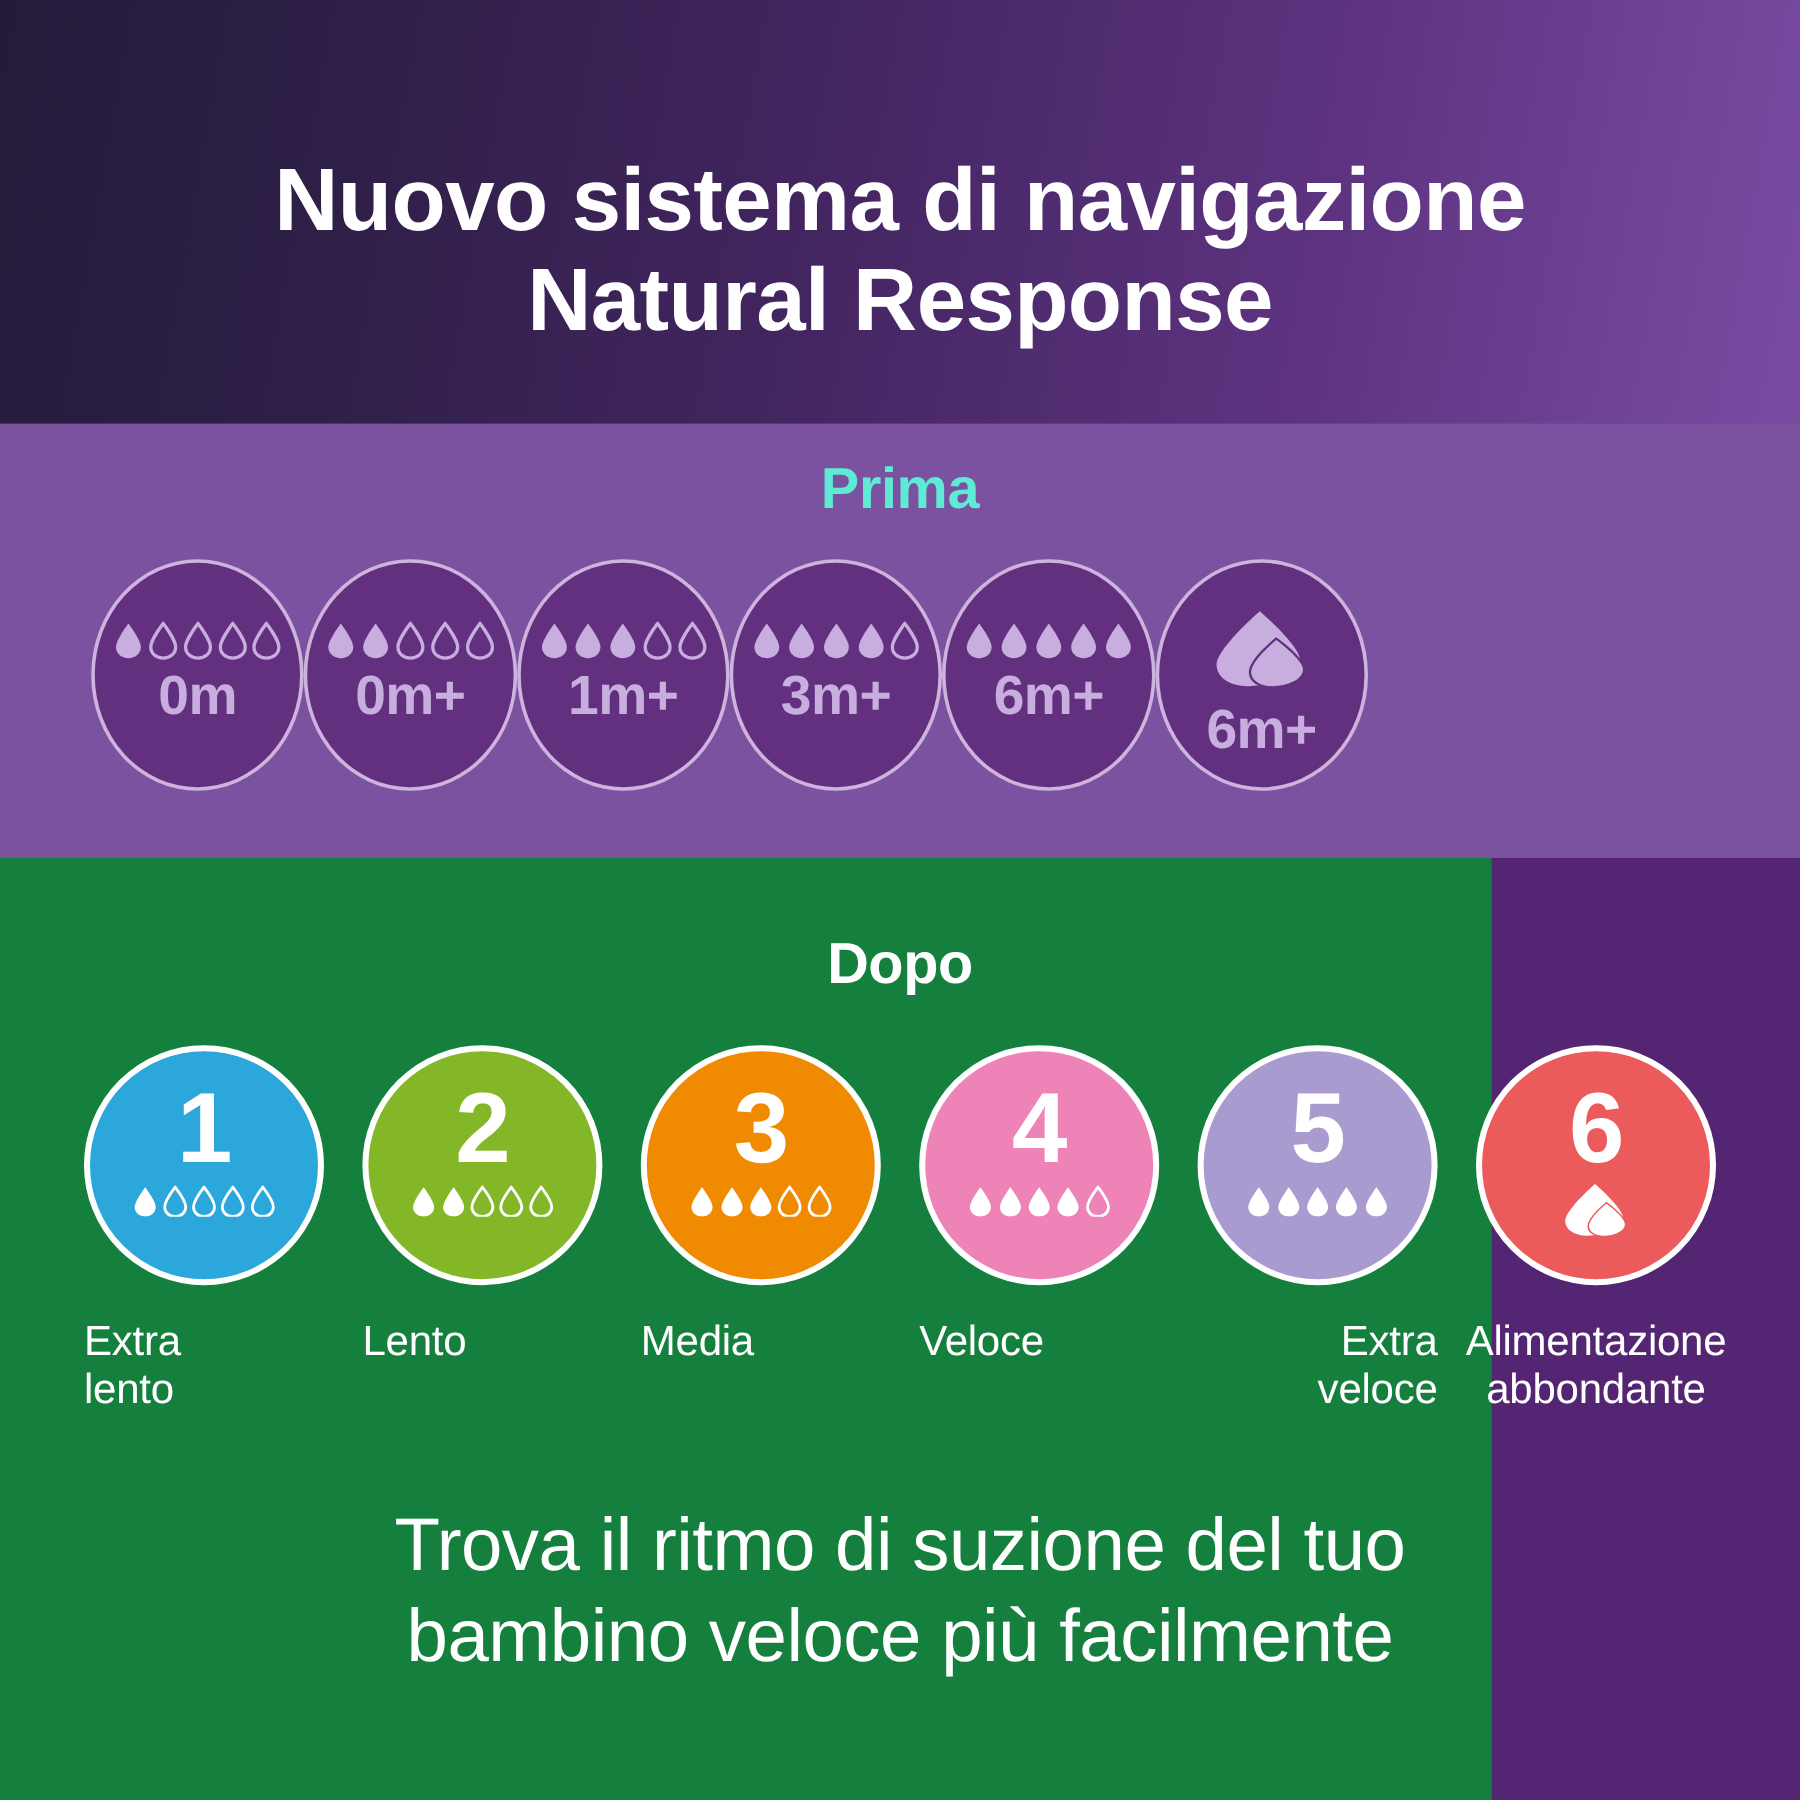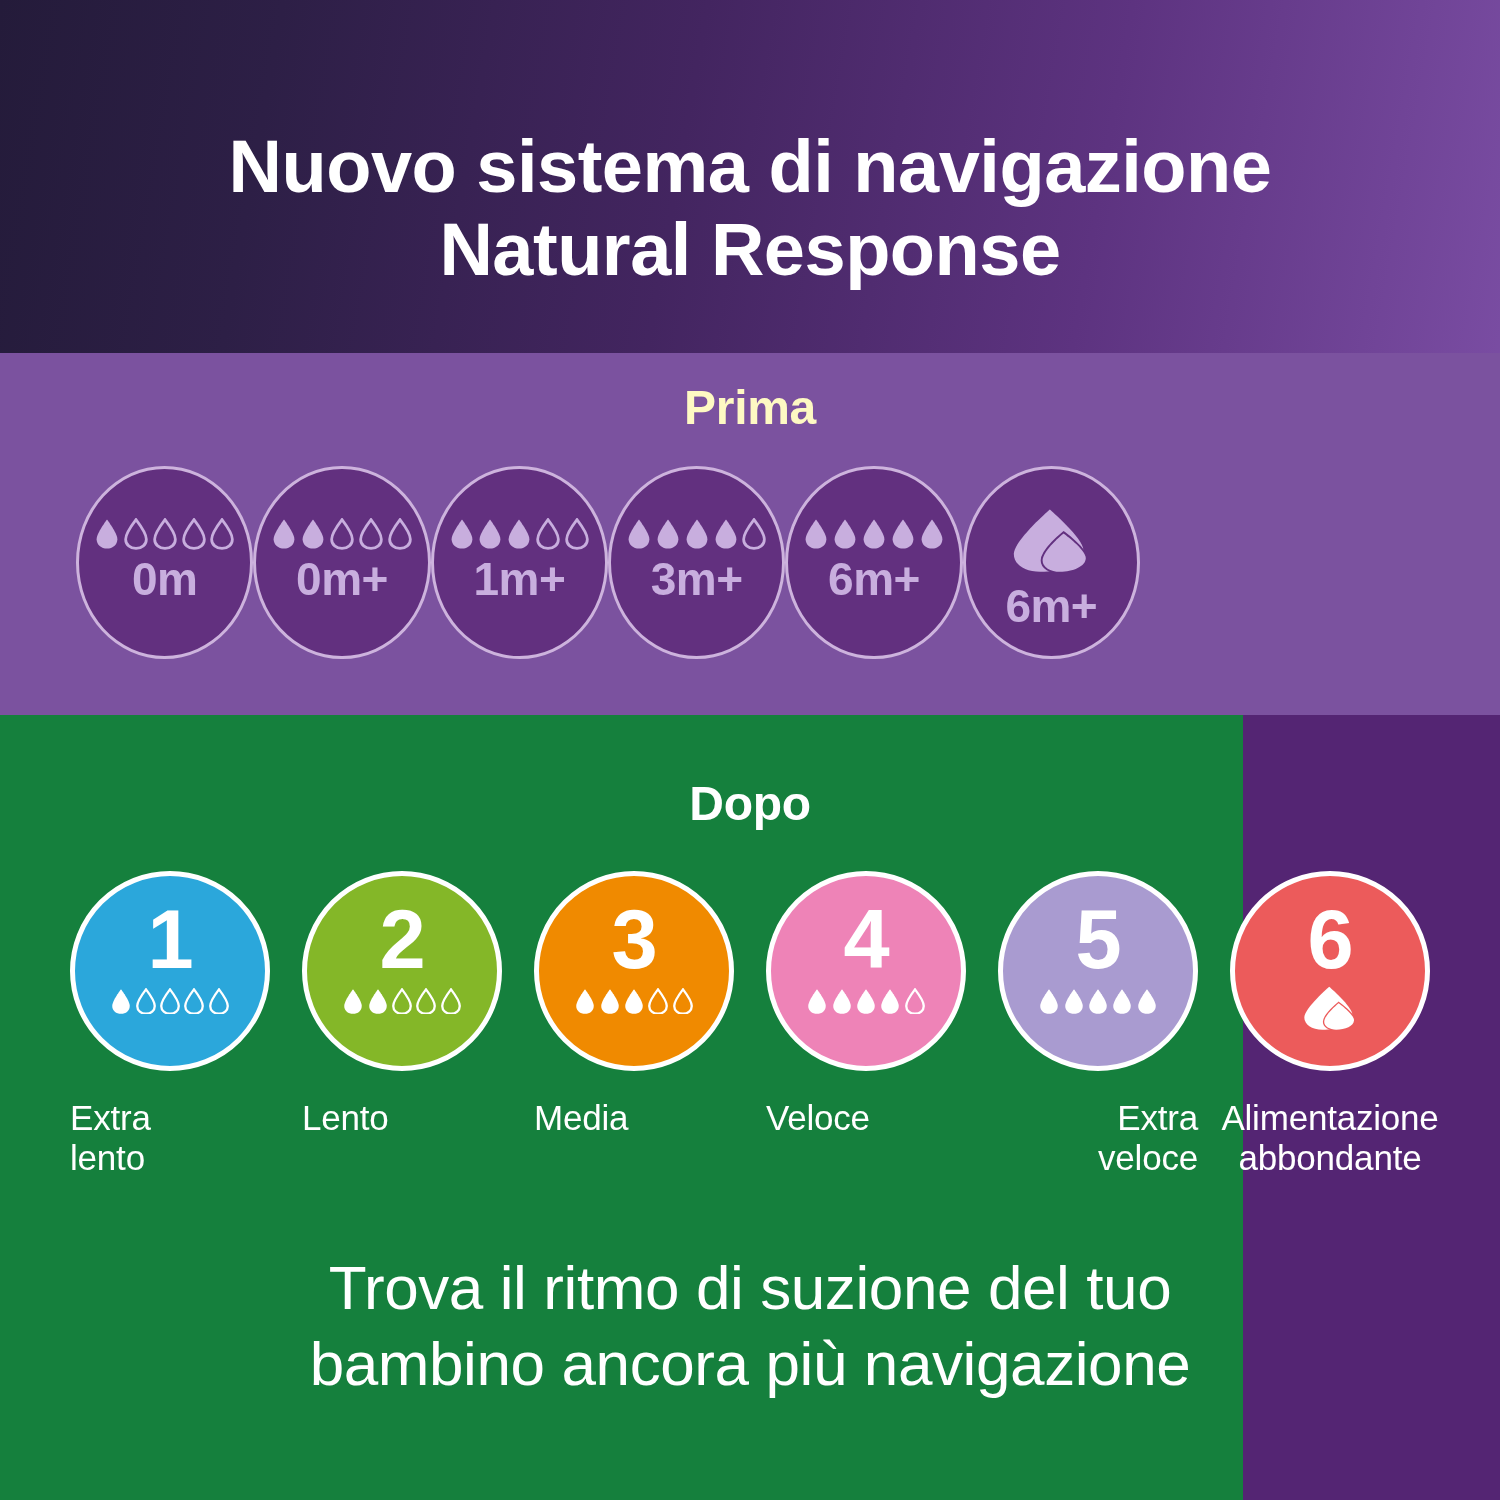--- a/index.html
+++ b/index.html
@@ -28,21 +28,21 @@
   }
   #header-title .l2{ display:block; }
 
   
   #prima-band{
     position:absolute; left:0; top:353px; width:1500px; height:362px;
     background:#7b529f;
   }
   #prima-heading{
     position:absolute; top:27px; left:0; width:1500px;
-    text-align:center; color:#fef9c3; font-size:48px; font-weight:bold;
+    text-align:center; color:#5eead4; font-size:48px; font-weight:bold;
     letter-spacing:-0.3px;
   }
   #prima-row{
     position:absolute; top:113px; left:0; width:1216px; height:220px;
     display:flex; justify-content:space-between; padding:0 76px;
   }
   .prima-circle{
     width:193px; height:193px; border-radius:50%;
     background:#62307f;
     border:3px solid #cdb3dd;
@@ -372,15 +372,15 @@
       <div class="dopo-label al-left">Media</div>
       <div class="dopo-label al-left">Veloce</div>
       <div class="dopo-label al-right">Extra
 veloce</div>
       <div class="dopo-label al-center wide">Alimentazione
 abbondante</div>
     </div>
 
   <div id="tagline">
     <span>Trova il ritmo di suzione del tuo</span>
-    <span class="l2">bambino ancora più navigazione</span>
+    <span class="l2">bambino veloce più facilmente</span>
   </div>
 </div>
 
 </body></html>

